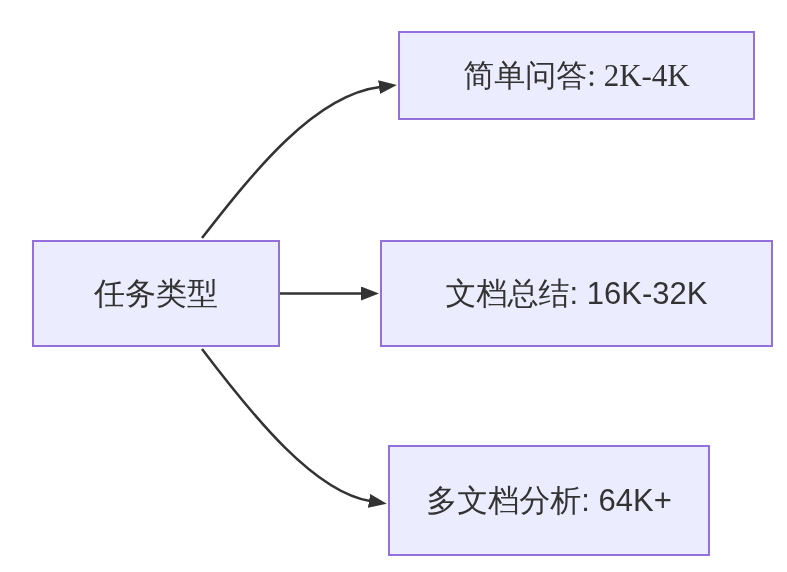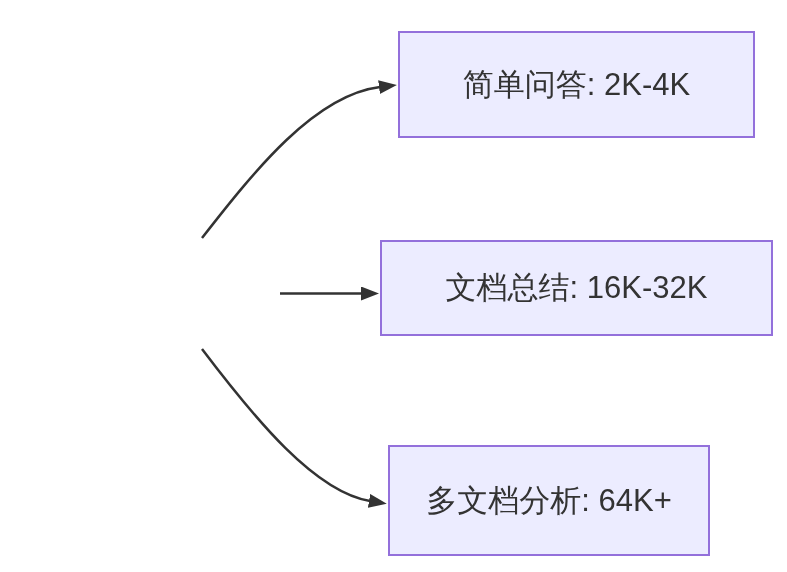--- a/index.html
+++ b/index.html
@@ -43,40 +43,43 @@
     color: var(--text);
     display: flex;
     align-items: center;
     justify-content: center;
     text-align: center;
     font-size: 31px;
     line-height: 1.2;
     white-space: nowrap;
   }
   .node-root    { left: 32px;  top: 240px; width: 248px; height: 107px; }
-  .node-branch0 { left: 398px; top: 31px;  width: 357px; height: 107px; }
-  .node-branch1 { left: 380px; top: 240px; width: 393px; height: 96px; }
+  .node-branch0 { left: 398px; top: 31px;  width: 357px; height: 89px; font-family: Liberation Serif, serif; }
+  .node-branch1 { left: 380px; top: 240px; width: 393px; height: 107px; }
   .node-branch2 { left: 388px; top: 445px; width: 322px; height: 111px; }
 </style>
 </head>
 <body>
 
 <div class="canvas">
 
   <svg class="edges" width="787" height="572" viewBox="0 0 787 572">
     <defs>
       <marker id="arrow" markerUnits="userSpaceOnUse" markerWidth="20" markerHeight="16" refX="1" refY="7" orient="auto">
         <path class="arrowhead" d="M0,0 L18,7 L0,14 Z"></path>
       </marker>
     </defs>
     <path class="edge" d="M 202 238 C 255 170, 315 95, 380 87" marker-end="url(#arrow)"></path>
     <path class="edge" d="M 280 293.5 L 362 293.5" marker-end="url(#arrow)"></path>
     <path class="edge" d="M 202 349 C 255 419, 315 492, 370 501" marker-end="url(#arrow)"></path>
   </svg>
 
+  <div class="node node-root">
+    <span>任务类型</span>
+  </div>
 
   <div class="node node-branch0">
     <span>简单问答: 2K-4K</span>
   </div>
 
   <div class="node node-branch1">
     <span>文档总结: 16K-32K</span>
   </div>
 
   <div class="node node-branch2">

